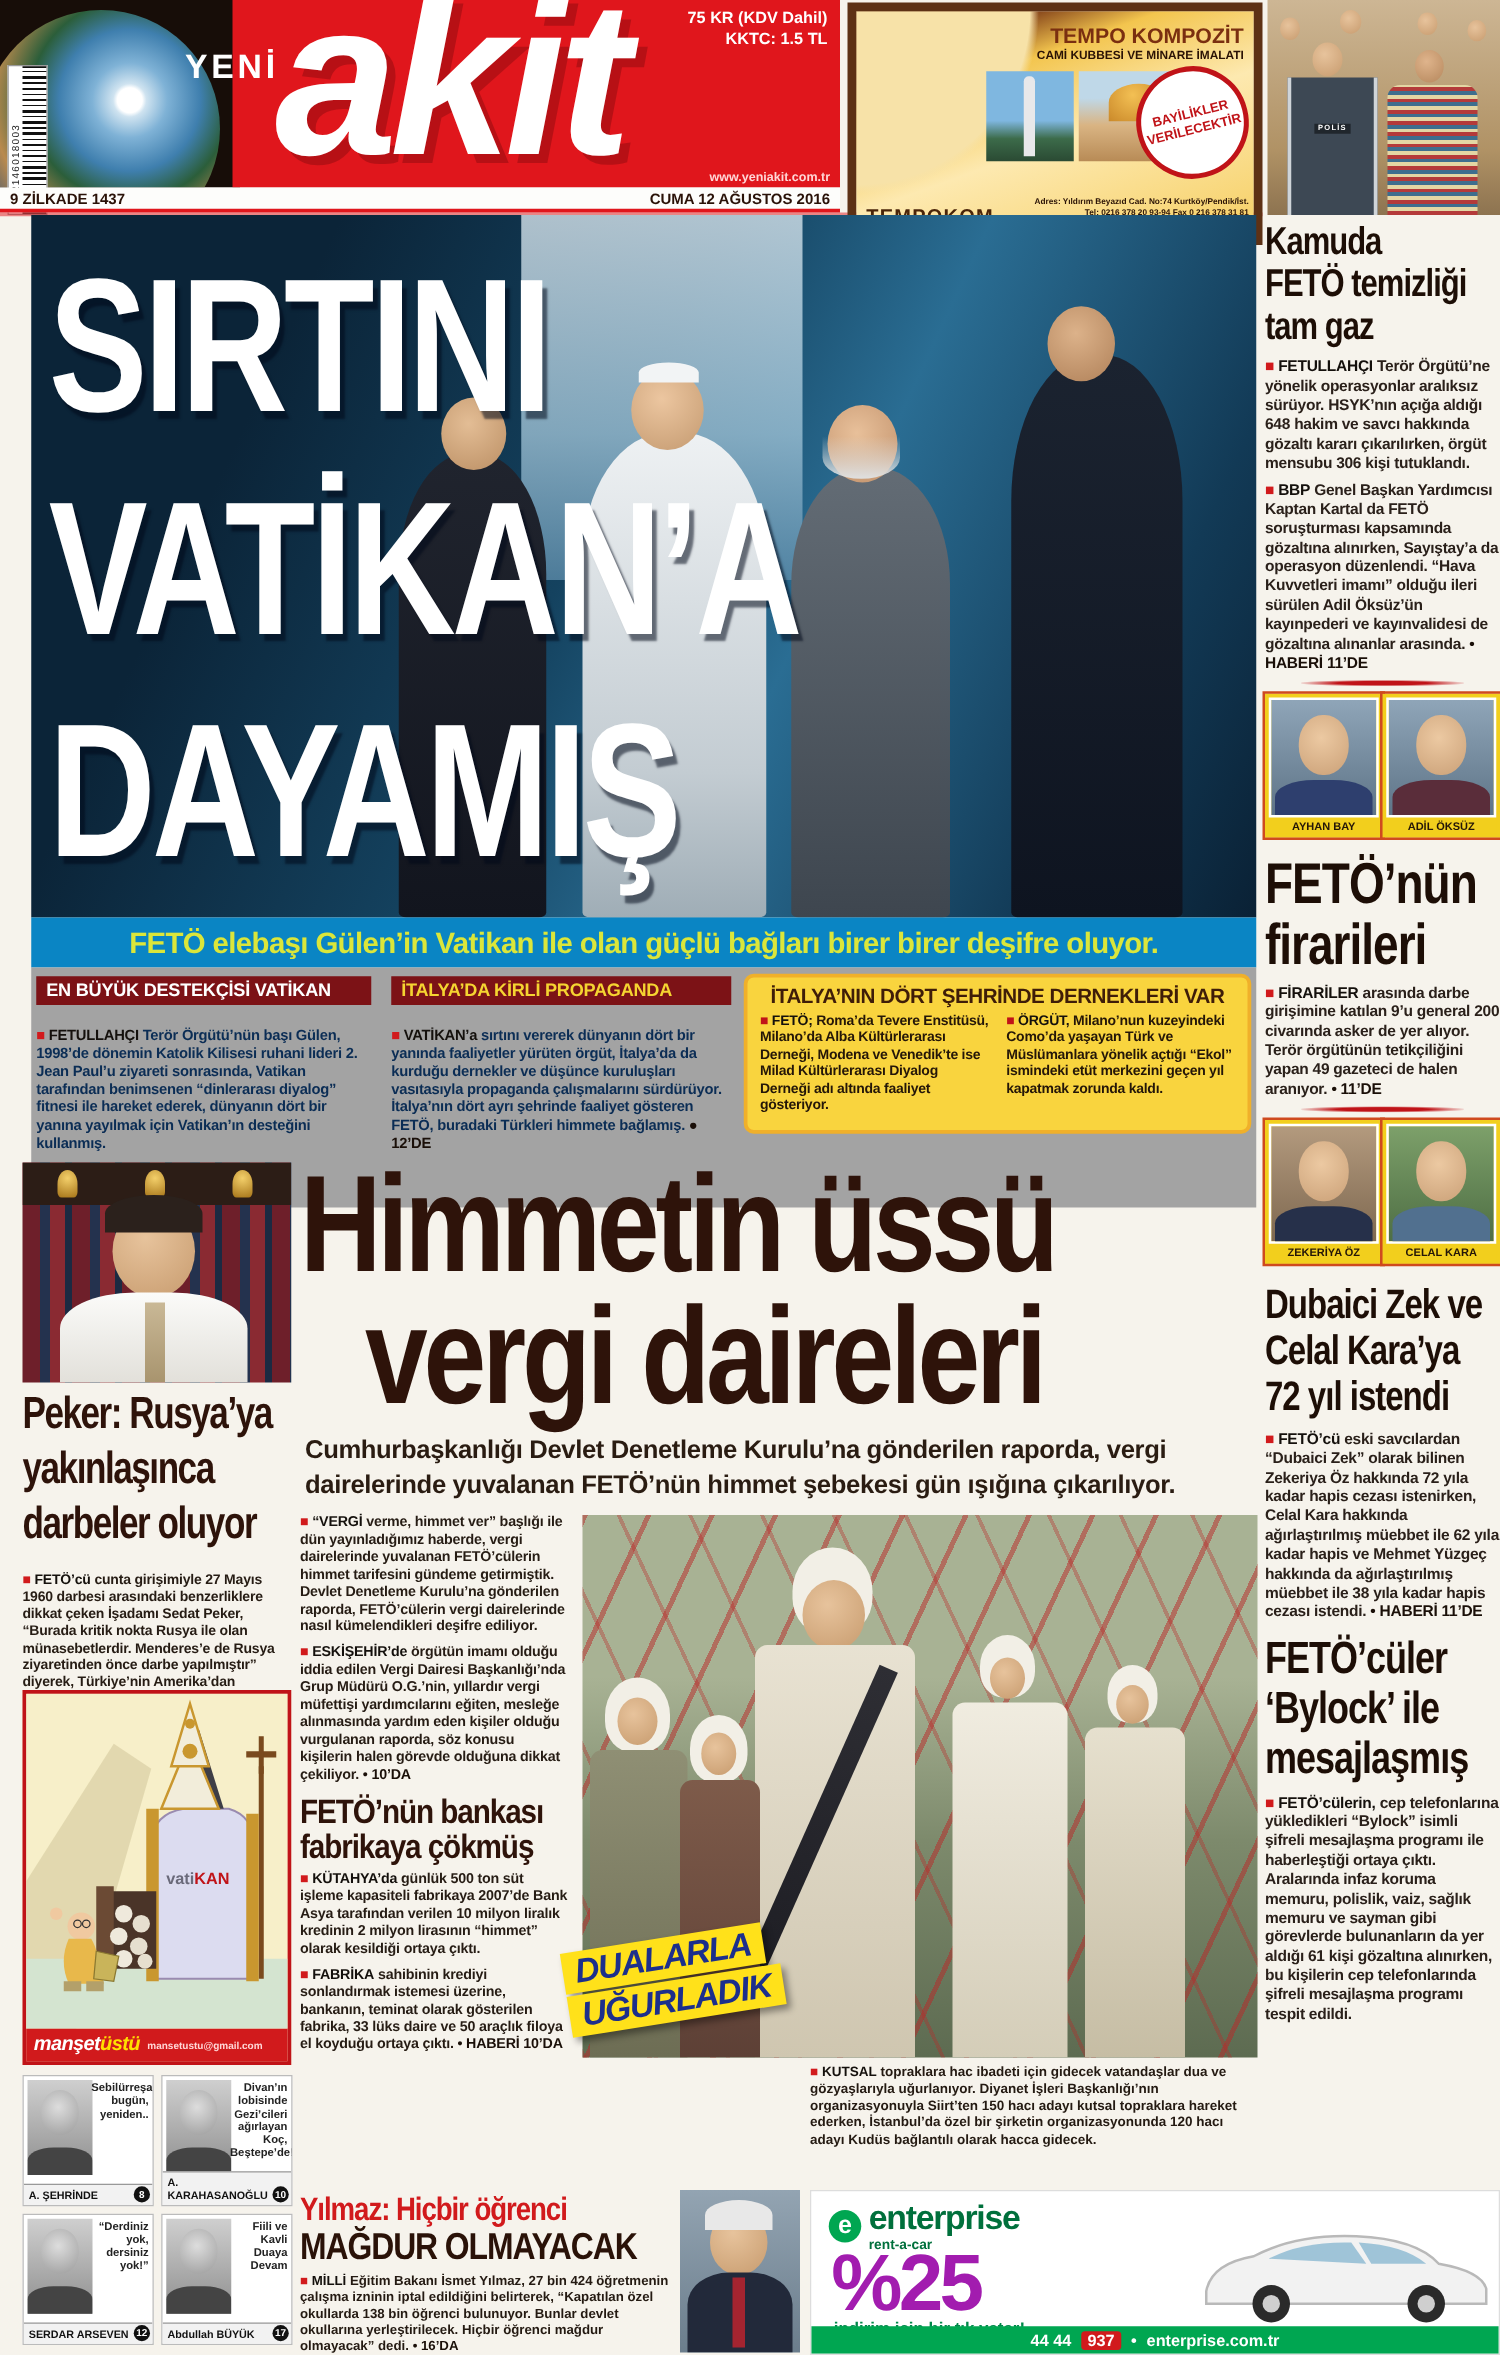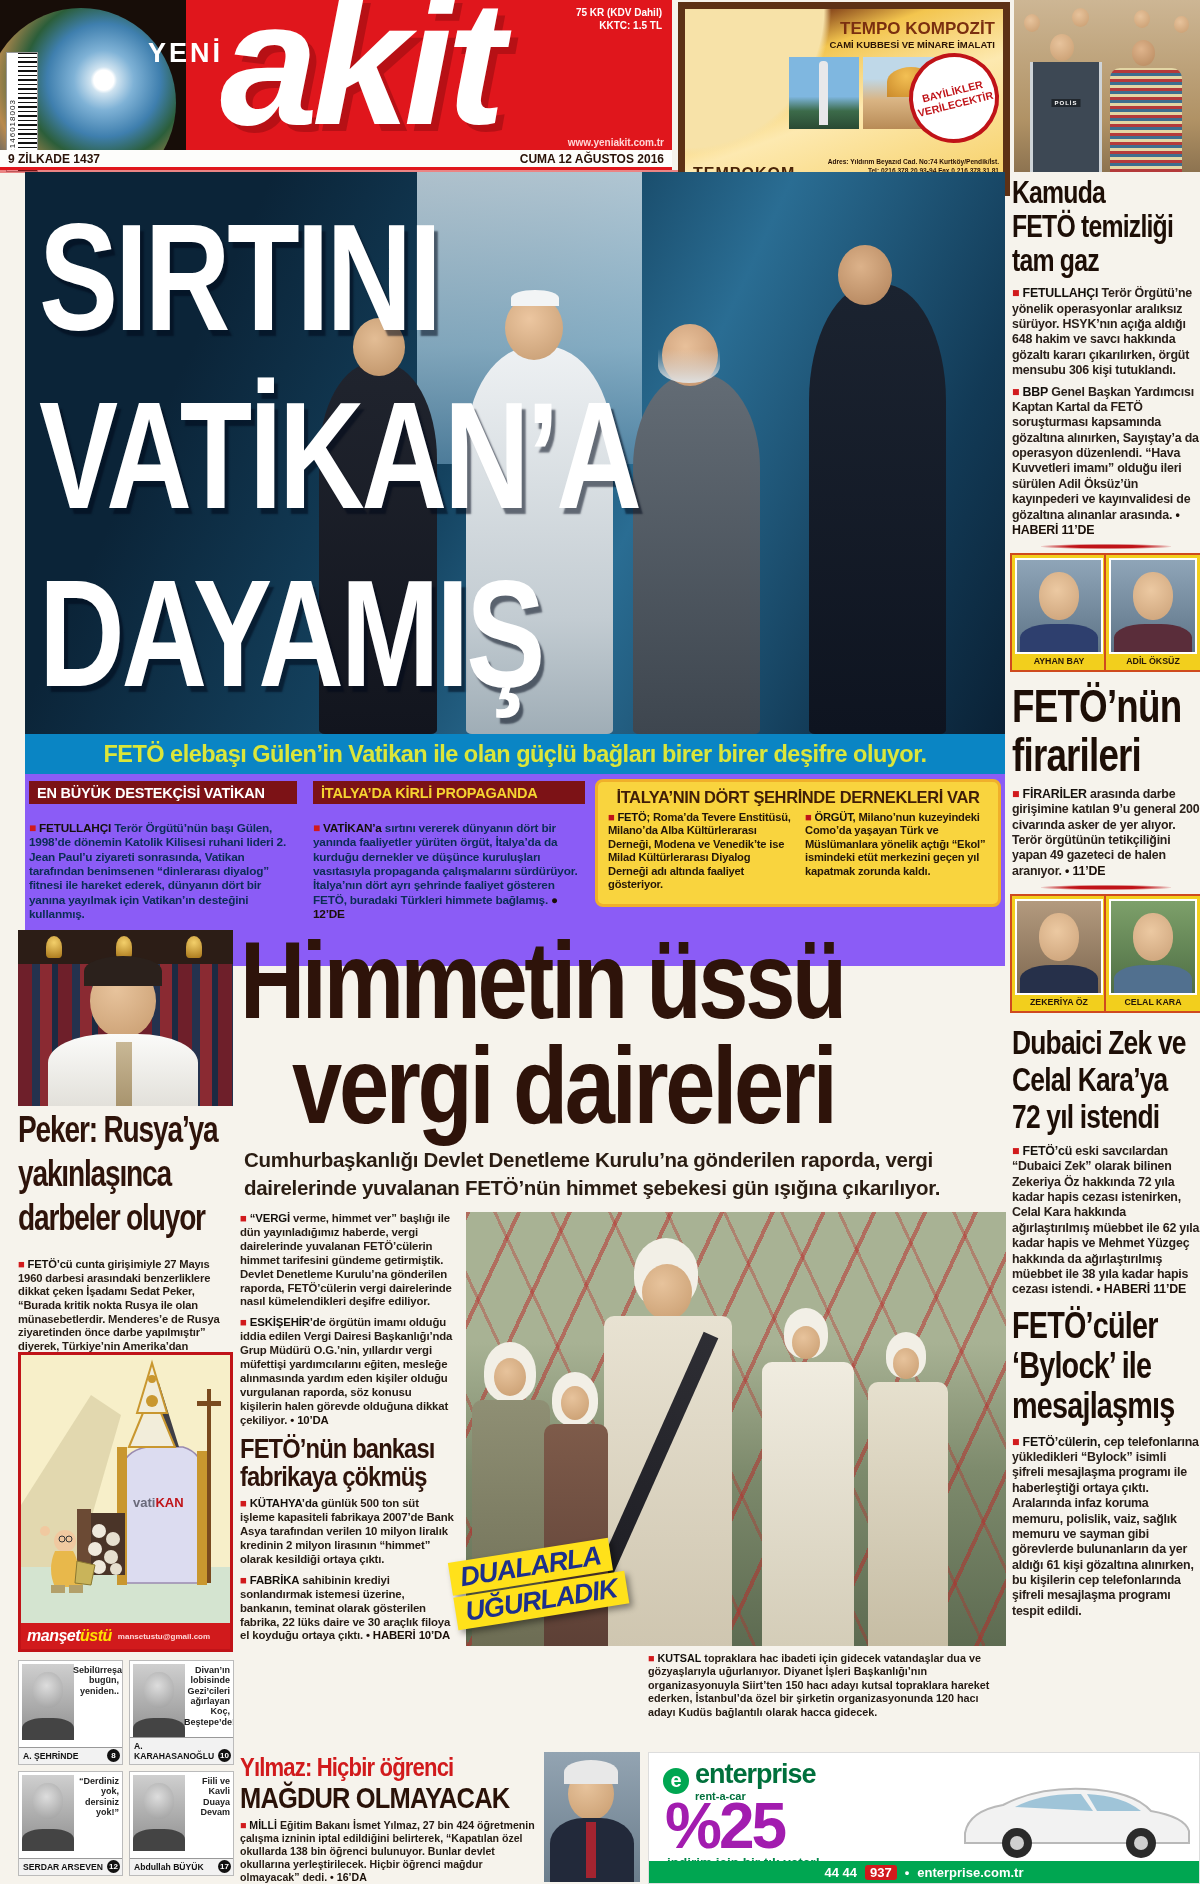--- a/index.html
+++ b/index.html
@@ -12,21 +12,21 @@
   .globe{position:absolute;left:-14px;top:8px;width:190px;height:190px;border-radius:50%;
          background:radial-gradient(circle at 62% 38%,#fff 0 6%,#cfe3f0 8%,#7fb2d6 18%,#3f7fae 34%,#2b5e3a 48%,#b98a4e 66%,#2c4f78 86%,#0b1e33 100%);}
   .barcode{left:6px;top:52px;width:30px;height:118px;background:#fff;
            border:1px solid #999;display:flex;align-items:stretch;}
   .bars{flex:1;background:repeating-linear-gradient(0deg,#111 0 2px,#fff 2px 5px,#111 5px 6px,#fff 6px 9px);}
   .barnum{writing-mode:vertical-rl;transform:rotate(180deg);font-size:8px;color:#222;letter-spacing:1px;padding:1px;}
   .mast-red{left:186px;top:0;width:486px;height:150px;background:#e0161c;overflow:visible;}
   .yeni{position:absolute;left:-38px;top:38px;color:#fff;font-size:27px;font-weight:bold;letter-spacing:3px;}
   .akit{position:absolute;left:34px;top:-38px;font-size:176px;font-weight:800;font-style:italic;color:#fff;
         letter-spacing:-6px;text-shadow:7px 7px 0 rgba(60,0,0,.25);}
-  .price{position:absolute;right:10px;top:6px;text-align:right;color:#fff;font-size:10px;font-weight:bold;line-height:1.3;}
+  .price{position:absolute;right:10px;top:6px;text-align:right;color:#fff;font-size:13px;font-weight:bold;line-height:1.3;}
   .mast-site{position:absolute;right:8px;bottom:2px;color:#ffd7d7;font-size:10px;font-weight:bold;}
   .dateline{left:0;top:150px;width:672px;height:20px;background:#fdfdfb;border-bottom:3px solid #e0161c;
             display:flex;justify-content:space-between;align-items:center;padding:0 8px;box-sizing:border-box;
             font-size:12px;font-weight:bold;color:#2a1208;}
   
   .tempo{left:678px;top:2px;width:332px;height:194px;border:7px solid #5d3115;box-sizing:border-box;
          background:
            radial-gradient(circle at 0 0,#f7e2a8 0 38%,transparent 40%),
            linear-gradient(160deg,#8a4a1d 0 18%,#f3c54e 30%,#fde9b0 55%,#f6cf63 100%);overflow:hidden;}
   .tempo-title{position:absolute;right:8px;top:10px;font-size:17px;font-weight:800;color:#7a2f10;letter-spacing:0;}
@@ -52,21 +52,21 @@
       background:linear-gradient(#0c2a44,#174а6e);
       background:linear-gradient(115deg,#0b2438 0 20%,#14425f 45%,#2a6d93 62%,#123a56 85%,#0a2135 100%);}
   .door{position:absolute;left:40%;top:0;width:23%;height:52%;background:linear-gradient(#d6e4ec,#9cc0d4 60%,#5b8aa8);opacity:.8;}
   .fig{position:absolute;}
   .robe{border-radius:46% 46% 6px 6px / 26% 26% 4px 4px;}
   .hl{position:absolute;left:14px;top:16px;color:#fff;font-weight:800;line-height:178px;
       text-shadow:5px 6px 2px rgba(0,10,25,.55);font-size:152px;letter-spacing:-4px;}
   .subhead{left:25px;top:734px;width:980px;height:40px;background:#0a85c4;display:flex;align-items:center;justify-content:center;}
   .subhead span{color:#dbe63a;font-weight:800;font-size:23.5px;letter-spacing:-.5px;}
   
-  .band{left:25px;top:774px;width:980px;height:192px;background:#8b5cf6;}
+  .band{left:25px;top:774px;width:980px;height:192px;background:#a3a3a3;}
   .sbox{position:absolute;top:7px;}
   .sbox-h{background:#7c1216;color:#fff;font-weight:800;font-size:14.5px;padding:4px 8px 3px;letter-spacing:-.2px;}
   .sbox-h.yel{color:#f5d431;}
   .sbox-b{font-size:11.8px;font-weight:bold;color:#0b2d55;line-height:1.22;padding-top:5px;letter-spacing:-.2px;}
   .sbox-b::before,.cpara::before{content:"■ ";color:#d11a1c;}
   .ybox{position:absolute;left:570px;top:5px;width:406px;height:128px;background:#f9d43e;border:3px solid #f0b02a;
         border-radius:8px;box-sizing:border-box;padding:6px 10px;}
   .ybox-h{text-align:center;font-size:16.5px;font-weight:800;color:#3f1d08;letter-spacing:-.4px;}
   .ybox-b{column-count:2;column-gap:14px;font-size:11.2px;font-weight:bold;color:#241608;line-height:1.2;margin-top:4px;letter-spacing:-.2px;}
   .ybox-b p{margin:0;}
@@ -331,21 +331,21 @@
   <div class="abs deck">Cumhurbaşkanlığı Devlet Denetleme Kurulu’na gönderilen raporda, vergi dairelerinde yuvalanan FETÖ’nün himmet şebekesi gün ışığına çıkarılıyor.</div>
 
   <div class="abs ccol">
     <p class="cpara"><b class="lead-w">“VERGİ</b> <span>verme, himmet ver” başlığı ile dün yayınladığımız haberde, vergi dairelerinde yuvalanan FETÖ’cülerin himmet tarifesini gündeme getirmiştik. Devlet Denetleme Kurulu’na gönderilen raporda, FETÖ’cülerin vergi dairelerinde nasıl kümelendikleri deşifre ediliyor.</span></p>
     <p class="cpara"><b class="lead-w">ESKİŞEHİR’de</b> <span>örgütün imamı olduğu iddia edilen Vergi Dairesi Başkanlığı’nda Grup Müdürü O.G.’nin, yıllardır vergi müfettişi yardımcılarını eğiten, mesleğe alınmasında yardım eden kişiler olduğu vurgulanan raporda, söz konusu kişilerin halen görevde olduğuna dikkat çekiliyor.</span> <b class="ref">• 10’DA</b></p>
     <div class="bank-h">
       <div><span class="cond" style="transform:scaleX(.88);">FETÖ’nün bankası</span></div>
       <div><span class="cond" style="transform:scaleX(.88);">fabrikaya çökmüş</span></div>
     </div>
     <p class="cpara"><b class="lead-w">KÜTAHYA’da</b> <span>günlük 500 ton süt işleme kapasiteli fabrikaya 2007’de Bank Asya tarafından verilen 10 milyon liralık kredinin 2 milyon lirasının “himmet” olarak kesildiği ortaya çıktı.</span></p>
-    <p class="cpara"><b class="lead-w">FABRİKA</b> <span>sahibinin krediyi sonlandırmak istemesi üzerine, bankanın, teminat olarak gösterilen fabrika, 22 lüks daire ve 30 araçlık filoya el koyduğu ortaya çıktı.</span> <b class="ref">• HABERİ 10’DA</b></p>
+    <p class="cpara"><b class="lead-w">FABRİKA</b> <span>sahibinin krediyi sonlandırmak istemesi üzerine, bankanın, teminat olarak gösterilen fabrika, 33 lüks daire ve 50 araçlık filoya el koyduğu ortaya çıktı.</span> <b class="ref">• HABERİ 10’DA</b></p>
   </div>
 
   <div class="abs photo-hac">
 
     <div class="wcap" style="left:168px;top:26px;width:64px;height:70px;"></div>
     <div class="head" style="left:176px;top:52px;width:50px;height:56px;"></div>
     <div class="coat" style="left:138px;top:104px;width:128px;height:330px;background:linear-gradient(#e8e2d2,#cfc6b0);"></div>
     <div class="sash" style="left:176px;top:110px;height:300px;"></div>
 
     <div class="wcap" style="left:18px;top:130px;width:52px;height:60px;"></div>

